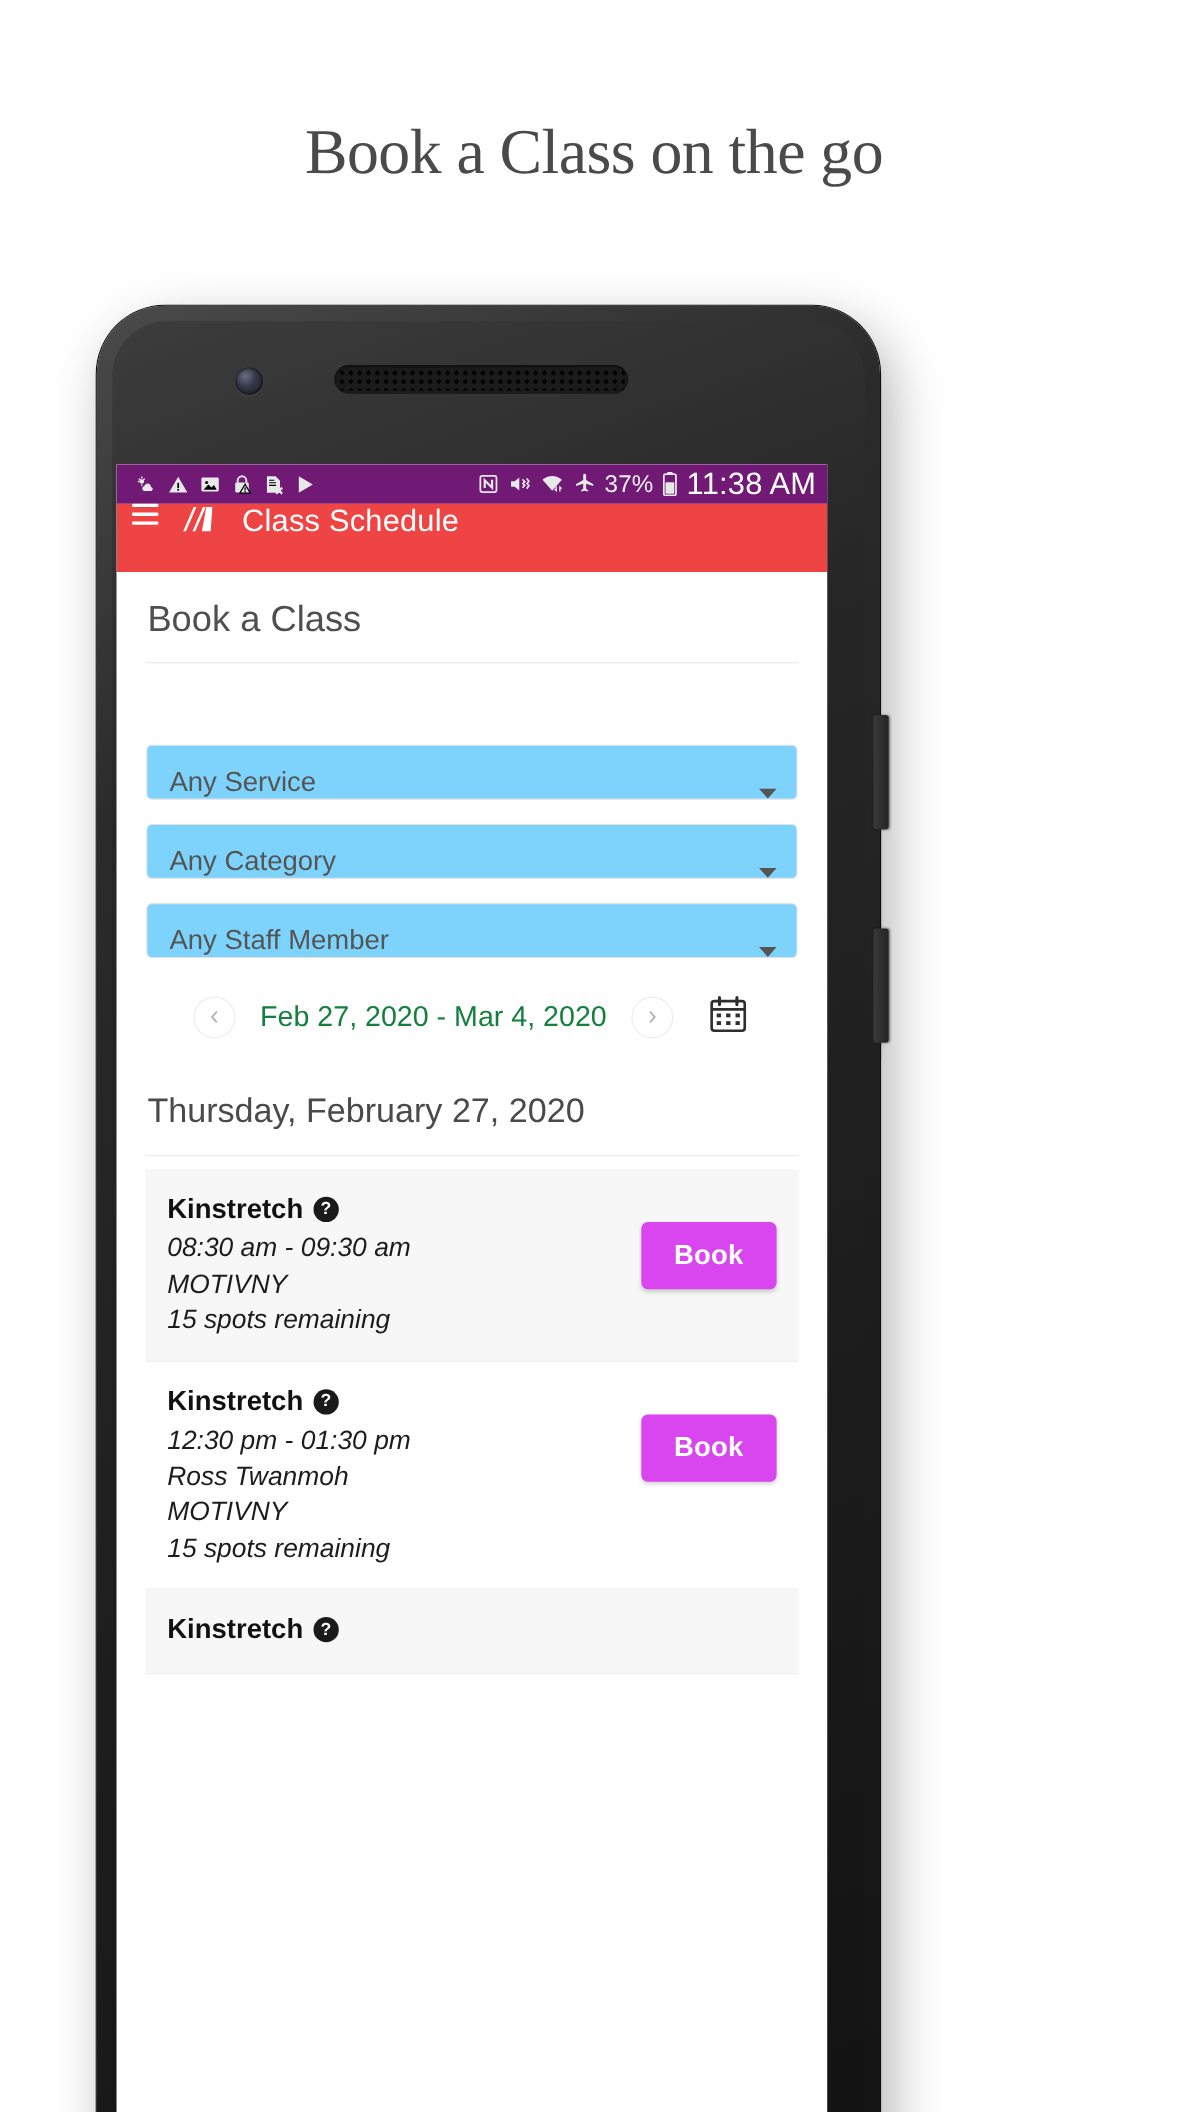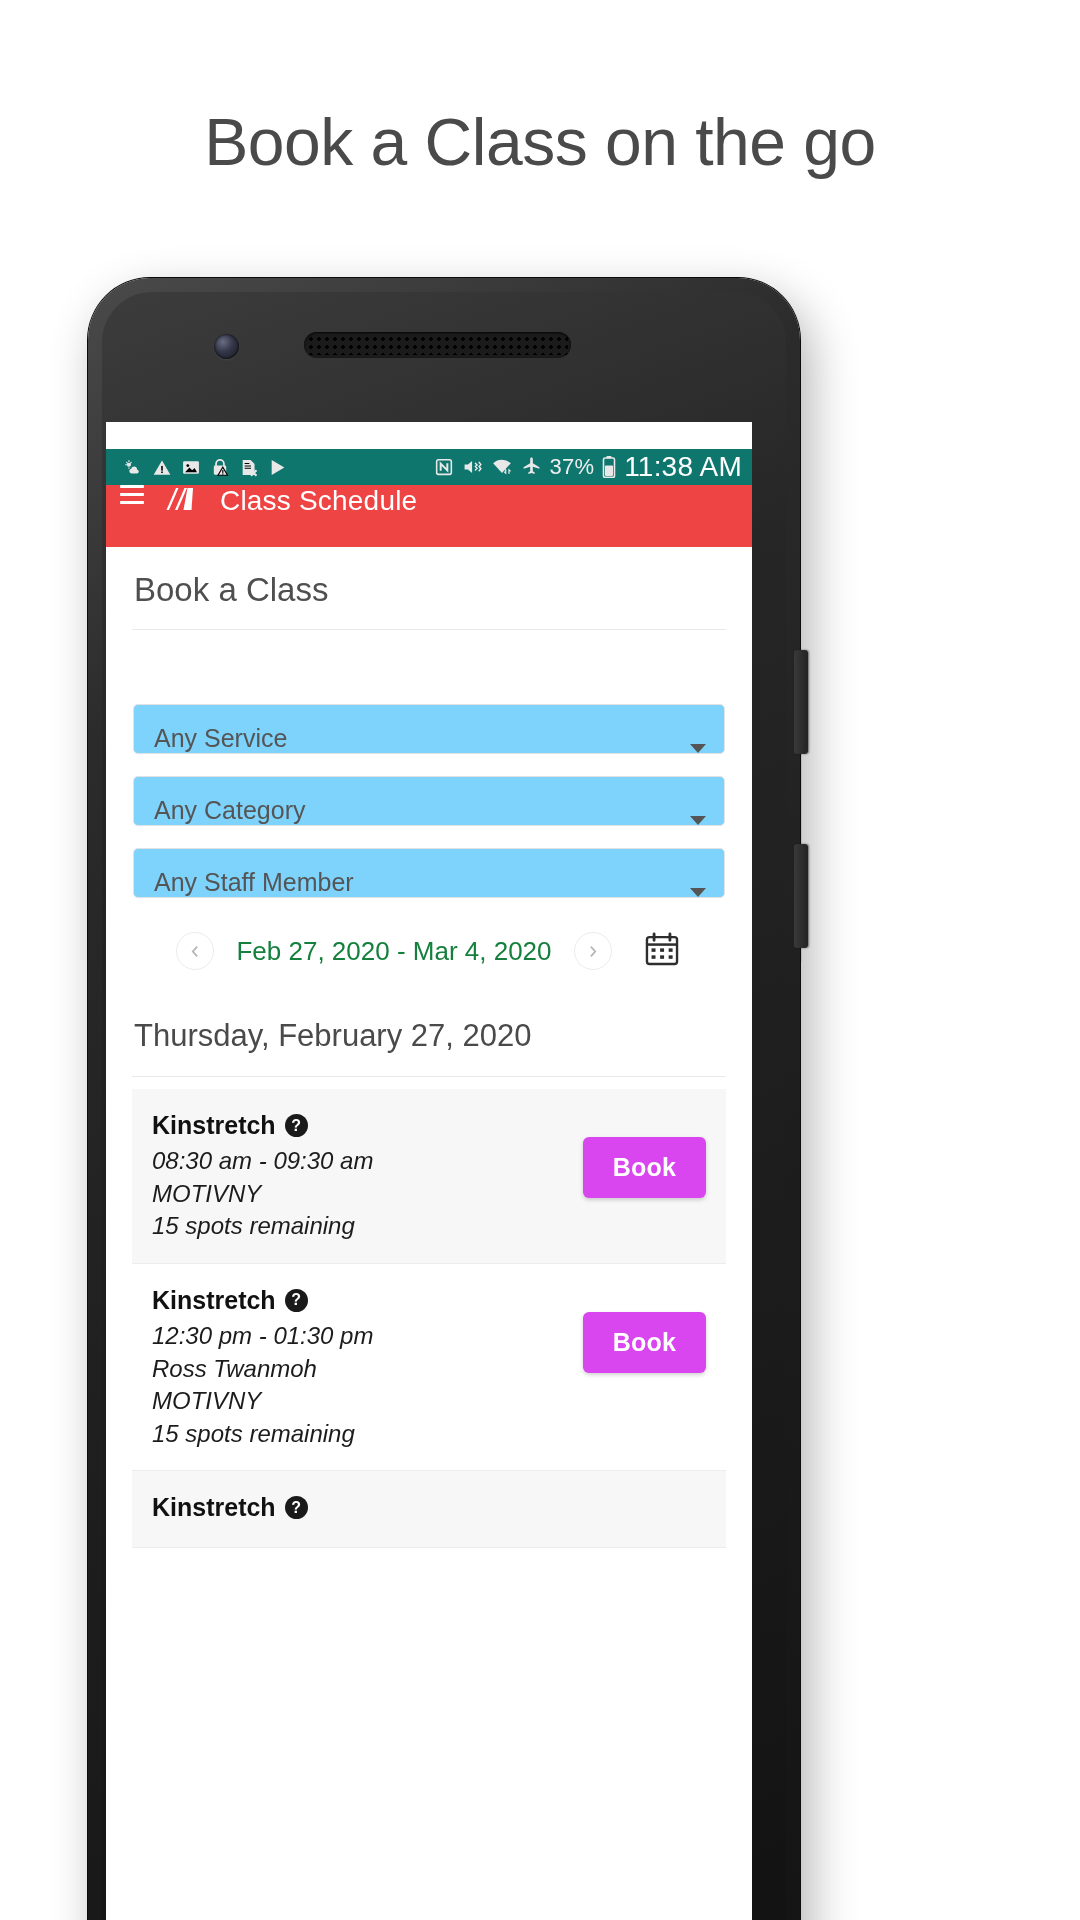--- a/index.html
+++ b/index.html
@@ -9,24 +9,25 @@
     font-family:"Liberation Sans", sans-serif;
     position:relative;
     overflow:hidden;
   }
 
   
   .headline {
     position:absolute;
     top:104px; left:0; width:1080px;
     text-align:center;
-    font-size:66px;
+    font-size:58px;
     font-weight:400;
     color:#4a4a4a;
     letter-spacing:-0.5px;
+    font-family:Liberation Serif, serif;
   }
 
   
   .phone {
     position:absolute;
     left:88px; top:278px;
     width:712px; height:1700px;
     border-radius:62px 62px 0 0;
     background:linear-gradient(150deg,#4a4a4a 0%,#2b2b2b 22%,#1d1d1d 60%,#141414 100%);
     box-shadow:0 0 0 1px #0b0b0b, 10px 18px 48px rgba(0,0,0,.30);
@@ -68,26 +69,25 @@
     position:absolute;
     left:4px; top:130px;
     width:646px; height:1556px;
     background:#ffffff;
     overflow:hidden;
   }
 
   
   .statusbar {
     height:36px;
-    background:#0f766e;
+    background:#701a75;
     display:flex;
     align-items:center;
     padding:0 10px 0 16px;
     color:#e8e8e8;
-    margin-top:27px;
   }
   .sb-left { display:flex; align-items:center; gap:9px; flex:none; }
   .sb-spacer { flex:1; }
   .sb-right { display:flex; align-items:center; gap:8px; flex:none; }
   .sb-icon { display:block; }
   .sb-pct { font-size:22px; letter-spacing:.2px; color:#eee; font-weight:400; }
   .sb-time { font-size:28px; letter-spacing:.2px; color:#fff; font-weight:400; }
 
   
   .appbar {

